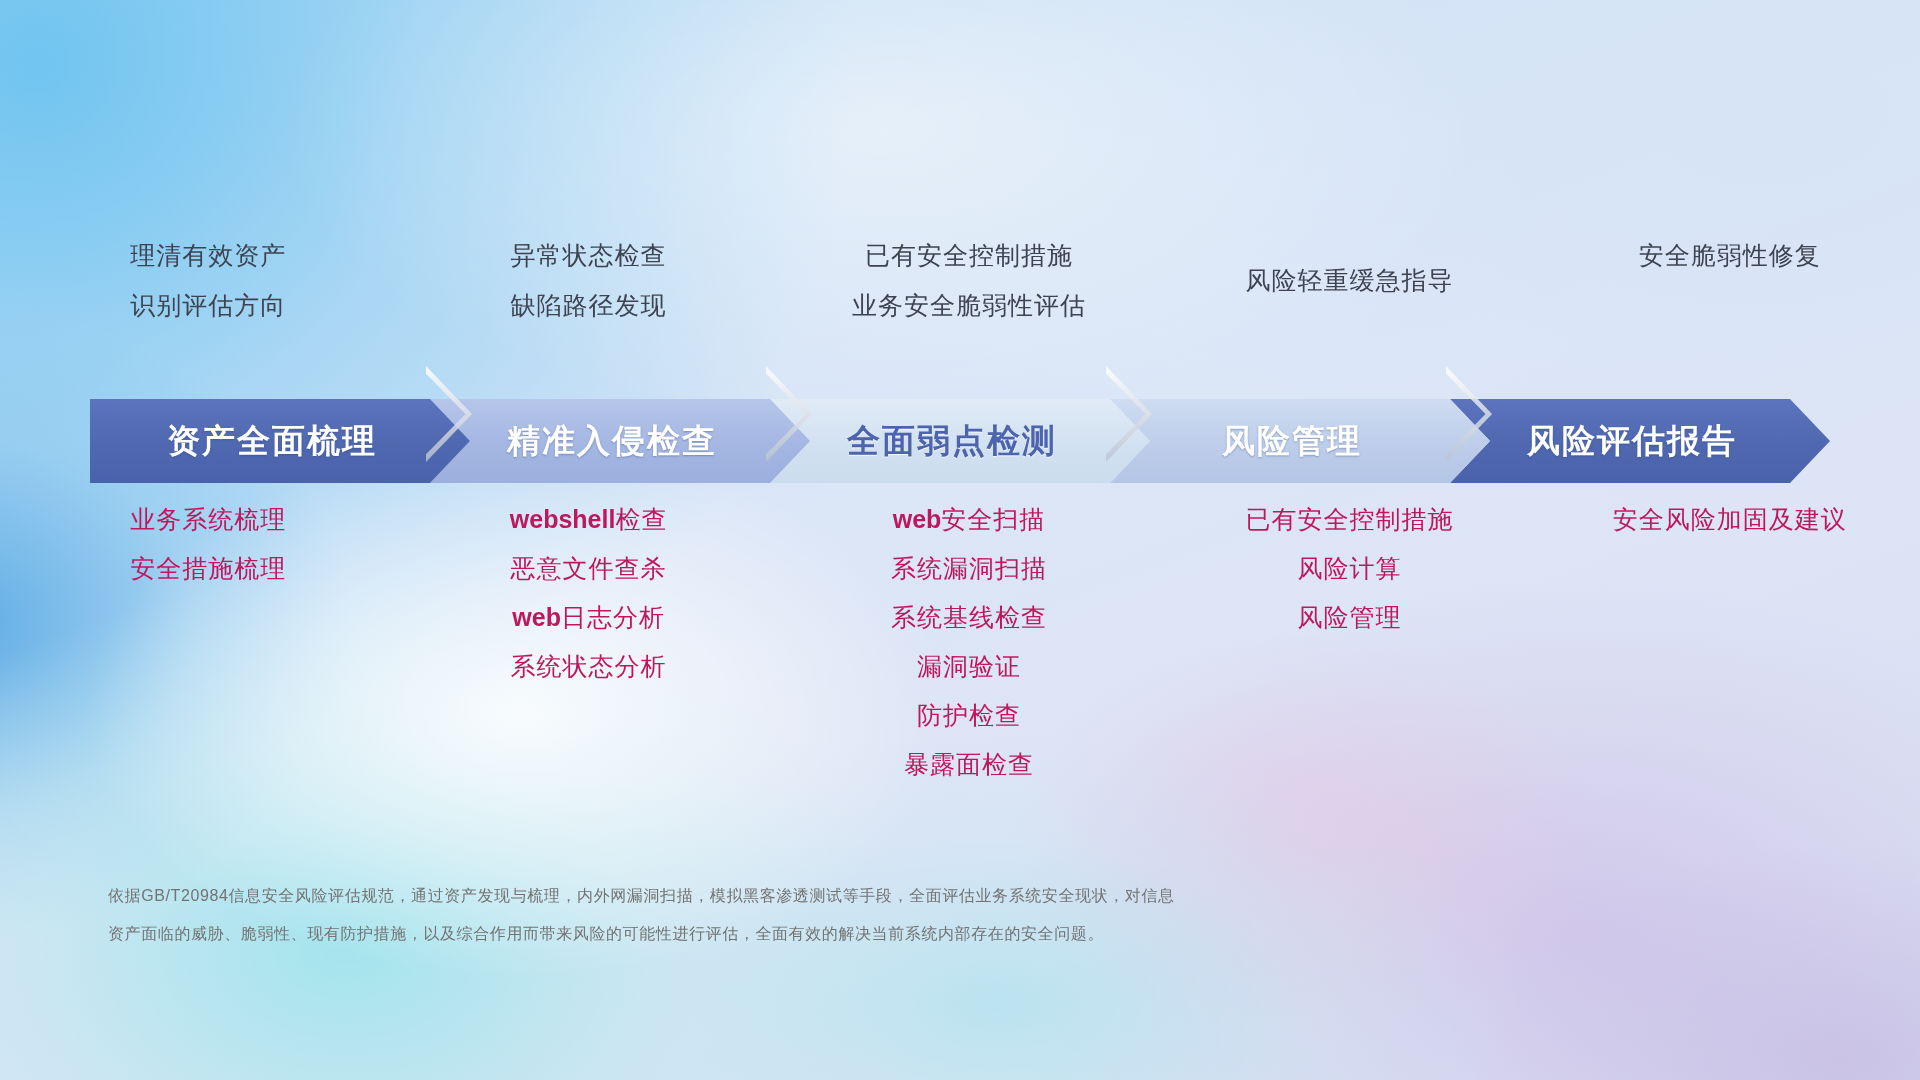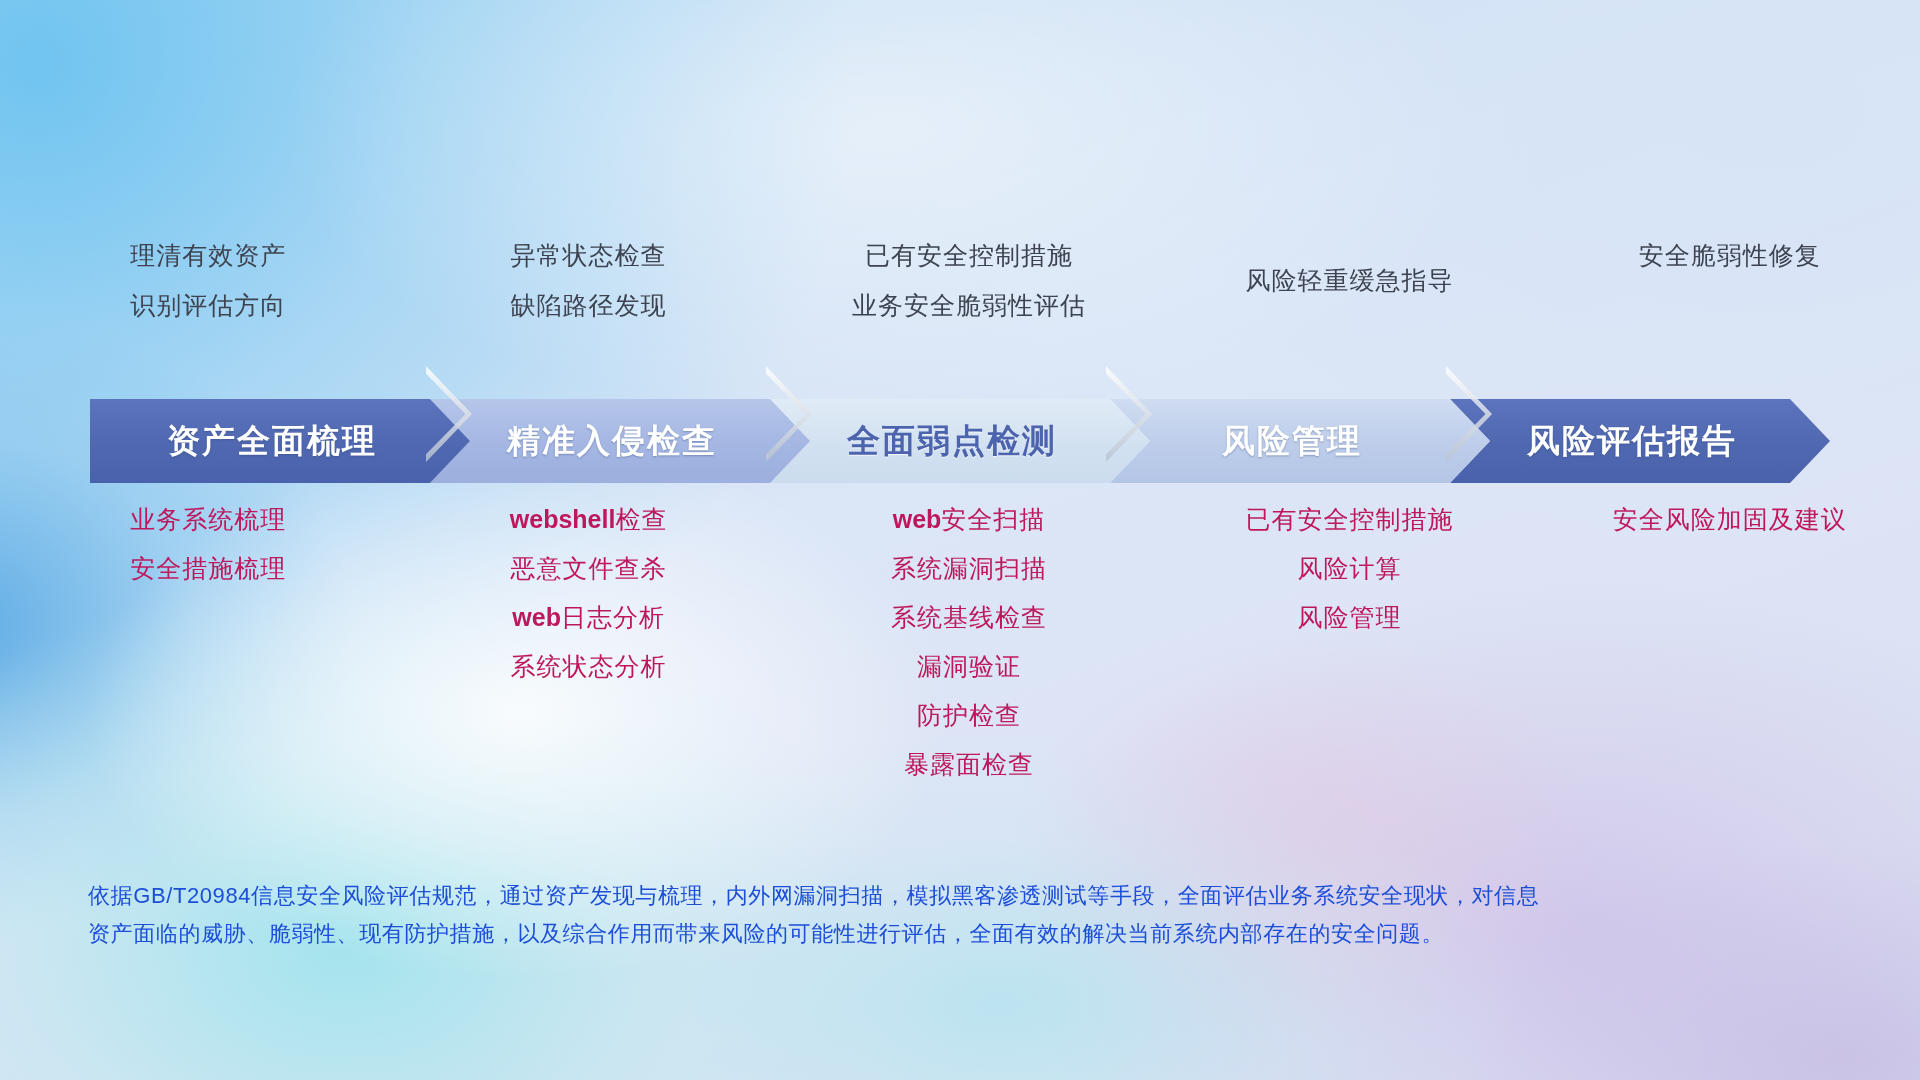--- a/index.html
+++ b/index.html
@@ -92,22 +92,22 @@
   
   #bottom-band{top:495px;}
   .bot-item{
     font-size:25px;color:#be185d;letter-spacing:1px;
     line-height:49px;white-space:nowrap;
   }
   .bot-item .mono{font-weight:bold;letter-spacing:0;}
 
   
   #footer{
-    position:absolute;left:88px;top:877px;width:1520px;
-    font-size:22px;line-height:38px;color:#1d4ed8;letter-spacing:.6px;
+    position:absolute;left:108px;top:877px;width:1520px;
+    font-size:16px;line-height:38px;color:#737373;letter-spacing:.6px;
   }
   #footer p{margin:0;}
 </style>
 </head>
 <body>
 
 <div id="bg">
   <div class="layer bg-base"></div>
   <div class="layer bg-b8"></div>
   <div class="layer bg-b1"></div>

